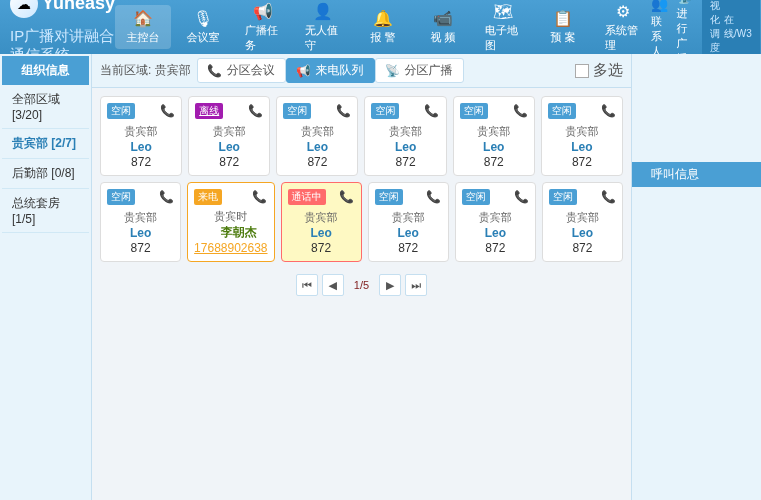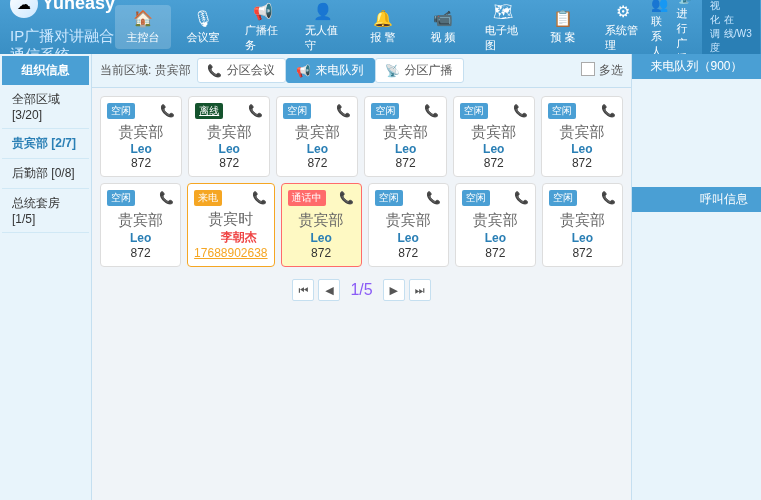--- a/index.html
+++ b/index.html
@@ -26,46 +26,46 @@
     .sidebar-item.active { color: #2a7fb5; font-weight: bold; }
 
     
     .content { flex: 1; display: flex; flex-direction: column; }
 
     
     .tab-bar { background: #e8f4fb; border-bottom: 1px solid #c5dff0; display: flex; align-items: center; padding: 4px 8px; gap: 0; }
     .region-label { font-size: 12px; color: #555; margin-right: 6px; }
     .tab { display: flex; align-items: center; padding: 3px 10px; border-radius: 3px; cursor: pointer; font-size: 12px; color: #555; border: 1px solid #c5dff0; background: white; gap: 4px; }
     .tab.active { background: #4a9fd4; color: white; border-color: #4a9fd4; }
-    .multiselect { margin-left: auto; display: flex; align-items: flex-start; gap: 4px; font-size: 12px; color: #555; }
+    .multiselect { margin-left: auto; display: flex; align-items: center; gap: 4px; font-size: 15px; color: #555; }
     .checkbox { width: 14px; height: 14px; border: 1px solid #aaa; background: white; }
 
     
     .cards-area { flex: 1; padding: 8px; overflow-y: auto; }
     .cards-grid { display: grid; grid-template-columns: repeat(6, 1fr); gap: 6px; margin-bottom: 6px; }
     .card { background: white; border-radius: 4px; border: 1px solid #ddd; padding: 6px; text-align: center; min-height: 80px; display: flex; flex-direction: column; align-items: center; justify-content: space-between; cursor: pointer; }
     .card-header { display: flex; align-items: center; justify-content: space-between; width: 100%; margin-bottom: 4px; }
     .card-status { font-size: 10px; padding: 1px 4px; border-radius: 2px; }
     .status-free { background: #4a9fd4; color: white; }
     .status-busy { background: #f5a623; color: white; }
     .status-talking { background: #ff6b6b; color: white; }
-    .status-offline { background: #14532d; color: white; text-decoration: underline; }
-    .card-dept { font-size: 15px; color: #666; }
+    .status-offline { background: #a21caf; color: white; text-decoration: underline; }
+    .card-dept { font-size: 11px; color: #666; }
     .card-name { font-size: 12px; color: #2a7fb5; font-weight: bold; }
     .card-num { font-size: 12px; color: #333; }
 
     
     .pagination { display: flex; align-items: center; justify-content: center; padding: 6px; gap: 4px; }
     .page-btn { width: 22px; height: 22px; border: 1px solid #c5dff0; background: white; cursor: pointer; display: flex; align-items: center; justify-content: center; font-size: 11px; border-radius: 2px; color: #555; }
-    .page-info { font-size: 16px; color: #8b5cf6; padding: 0 6px; }
+    .page-info { font-size: 11px; color: #7f1d1d; padding: 0 6px; }
 
     
     .right-panel { width: 130px; background: #e8f4fb; border-left: 1px solid #c5dff0; }
     .right-panel-title { background: #4a9fd4; color: white; padding: 4px 8px; font-size: 12px; text-align: center; }
-    .call-info-title { background: #4a9fd4; color: white; padding: 4px 13px; font-size: 12px; text-align: right; margin-top: 8px; }
+    .call-info-title { background: #4a9fd4; color: white; padding: 4px 19px; font-size: 12px; text-align: left; margin-top: 8px; }
 
     
     .cards-area::-webkit-scrollbar { width: 4px; }
     .cards-area::-webkit-scrollbar-thumb { background: #4a9fd4; border-radius: 2px; }
   </style>
 </head>
 <body>
 
 <div class="header">
   <div class="logo">
@@ -242,21 +242,21 @@
           <div class="card-name">Leo</div>
           <div class="card-num">872</div>
         </div>
 
         <div class="card" style="border-color:#f5a623;">
           <div class="card-header">
             <span class="card-status status-busy">来电</span>
             <span>📞</span>
           </div>
           <div class="card-dept">贵宾时</div>
-          <div class="card-name" style="color:#ef4444;margin-left:16px;">李朝杰</div>
+          <div class="card-name" style="color:#4d7c0f;margin-left:16px;">李朝杰</div>
           <div class="card-num" style="color:#f5a623;text-decoration:underline;">17688902638</div>
         </div>
 
         <div class="card" style="border-color:#ff6b6b;background:#fef9c3;">
           <div class="card-header">
             <span class="card-status status-talking">通话中</span>
             <span>📞</span>
           </div>
           <div class="card-dept">贵宾部</div>
           <div class="card-name">Leo</div>
@@ -300,18 +300,17 @@
         <button class="page-btn">◀</button>
         <span class="page-info">1/5</span>
         <button class="page-btn">▶</button>
         <button class="page-btn">⏭</button>
       </div>
     </div>
 
   </div>
 
   <div class="right-panel">
-    <div class="right-panel-title">来电队列（900）</div>
     <div style="height:100px;"></div>
     <div class="call-info-title">呼叫信息</div>
   </div>
 
 </div>
 
 </body></html>

